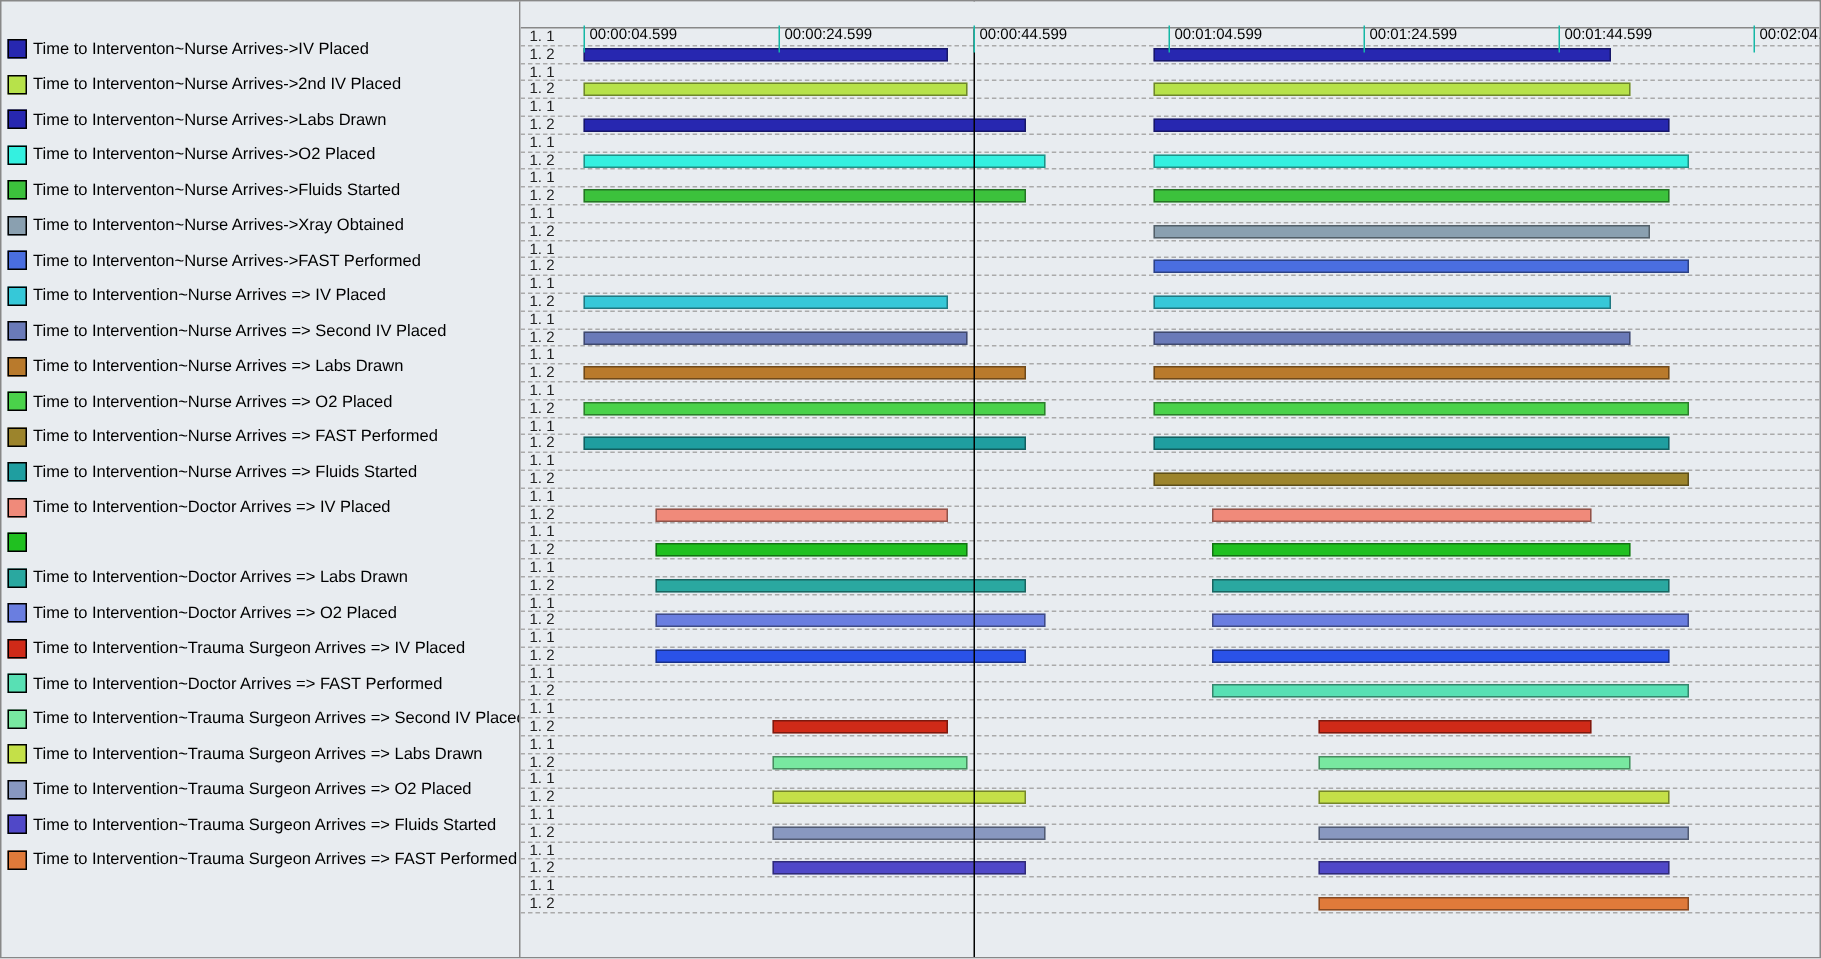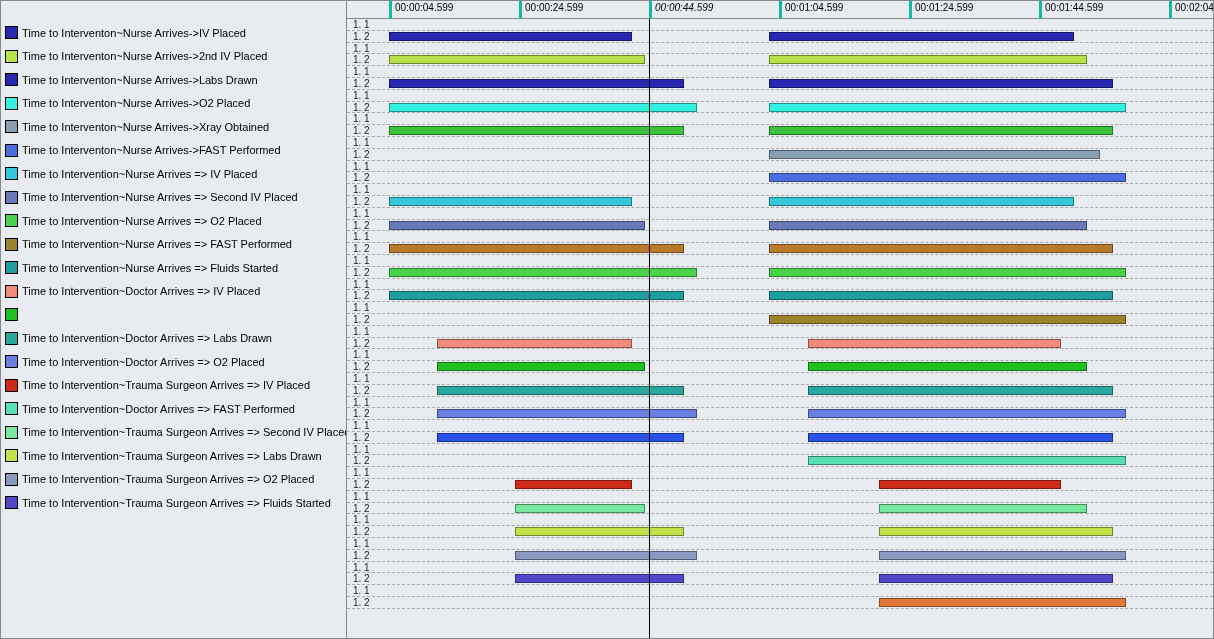--- a/index.html
+++ b/index.html
@@ -46,23 +46,23 @@
   .ruler {
     position: absolute;
     top: 0; left: 0; right: 0;
     height: 18px;
     border-bottom: 1px solid #888;
     background: #e8ecf0;
     z-index: 5;
   }
   .tick {
     position: absolute;
-    top: 0;
+    top: 16px;
     height: 18px;
-    border-left: 3px solid #14b8a6;
+    border-left: 1px solid #14b8a6;
     padding-left: 3px;
     font-size: 10px;
     color: #000;
     line-height: 14px;
   }
   .rows {
     position: absolute;
     top: 18px; left: 0; right: 0; bottom: 0;
   }
   .lane {
@@ -106,36 +106,44 @@
       </div>
       <div class="legend-item">
         <span class="swatch" style="background: rgb(39, 39, 176);"></span>
         <span class="legend-label">Time to Interventon~Nurse Arrives-&gt;Labs Drawn</span>
       </div>
       <div class="legend-item">
         <span class="swatch" style="background: rgb(52, 240, 224);"></span>
         <span class="legend-label">Time to Interventon~Nurse Arrives-&gt;O2 Placed</span>
       </div>
       <div class="legend-item">
+        <span class="swatch" style="background: rgb(60, 194, 60);"></span>
+        <span class="legend-label">Time to Interventon~Nurse Arrives-&gt;Fluids Started</span>
+      </div>
+      <div class="legend-item">
         <span class="swatch" style="background: rgb(138, 160, 176);"></span>
         <span class="legend-label">Time to Interventon~Nurse Arrives-&gt;Xray Obtained</span>
       </div>
       <div class="legend-item">
         <span class="swatch" style="background: rgb(74, 110, 224);"></span>
         <span class="legend-label">Time to Interventon~Nurse Arrives-&gt;FAST Performed</span>
       </div>
       <div class="legend-item">
         <span class="swatch" style="background: rgb(54, 200, 216);"></span>
         <span class="legend-label">Time to Intervention~Nurse Arrives =&gt; IV Placed</span>
       </div>
       <div class="legend-item">
         <span class="swatch" style="background: rgb(106, 122, 184);"></span>
         <span class="legend-label">Time to Intervention~Nurse Arrives =&gt; Second IV Placed</span>
       </div>
       <div class="legend-item">
+        <span class="swatch" style="background: rgb(185, 122, 44);"></span>
+        <span class="legend-label">Time to Intervention~Nurse Arrives =&gt; Labs Drawn</span>
+      </div>
+      <div class="legend-item">
         <span class="swatch" style="background: rgb(74, 210, 74);"></span>
         <span class="legend-label">Time to Intervention~Nurse Arrives =&gt; O2 Placed</span>
       </div>
       <div class="legend-item">
         <span class="swatch" style="background: rgb(156, 132, 44);"></span>
         <span class="legend-label">Time to Intervention~Nurse Arrives =&gt; FAST Performed</span>
       </div>
       <div class="legend-item">
         <span class="swatch" style="background: rgb(31, 158, 160);"></span>
         <span class="legend-label">Time to Intervention~Nurse Arrives =&gt; Fluids Started</span>
@@ -171,27 +179,31 @@
         <span class="swatch" style="background: rgb(196, 224, 72);"></span>
         <span class="legend-label">Time to Intervention~Trauma Surgeon Arrives =&gt; Labs Drawn</span>
       </div>
       <div class="legend-item">
         <span class="swatch" style="background: rgb(136, 152, 192);"></span>
         <span class="legend-label">Time to Intervention~Trauma Surgeon Arrives =&gt; O2 Placed</span>
       </div>
       <div class="legend-item">
         <span class="swatch" style="background: rgb(80, 72, 200);"></span>
         <span class="legend-label">Time to Intervention~Trauma Surgeon Arrives =&gt; Fluids Started</span>
+      </div>
+      <div class="legend-item">
+        <span class="swatch" style="background: rgb(224, 122, 58);"></span>
+        <span class="legend-label">Time to Intervention~Trauma Surgeon Arrives =&gt; FAST Performed</span>
       </div>
     </div>
   <div class="chart" id="chart">
     <div class="ruler" id="ruler">
         <div class="tick" style="left: 42px;">00:00:04.599</div>
         <div class="tick" style="left: 172px;">00:00:24.599</div>
-        <div class="tick" style="left: 302px; font-style: italic;">00:00:44.599</div>
+        <div class="tick" style="left: 302px;">00:00:44.599</div>
         <div class="tick" style="left: 432px; text-align: center;">00:01:04.599</div>
         <div class="tick" style="left: 562px;">00:01:24.599</div>
         <div class="tick" style="left: 692px;">00:01:44.599</div>
         <div class="tick" style="left: 822px;">00:02:04.599</div>
       </div>
     <div class="rows" id="rows">
         <div class="lane">
           <span class="lane-label">1. 1</span>
         </div>
         <div class="lane">

